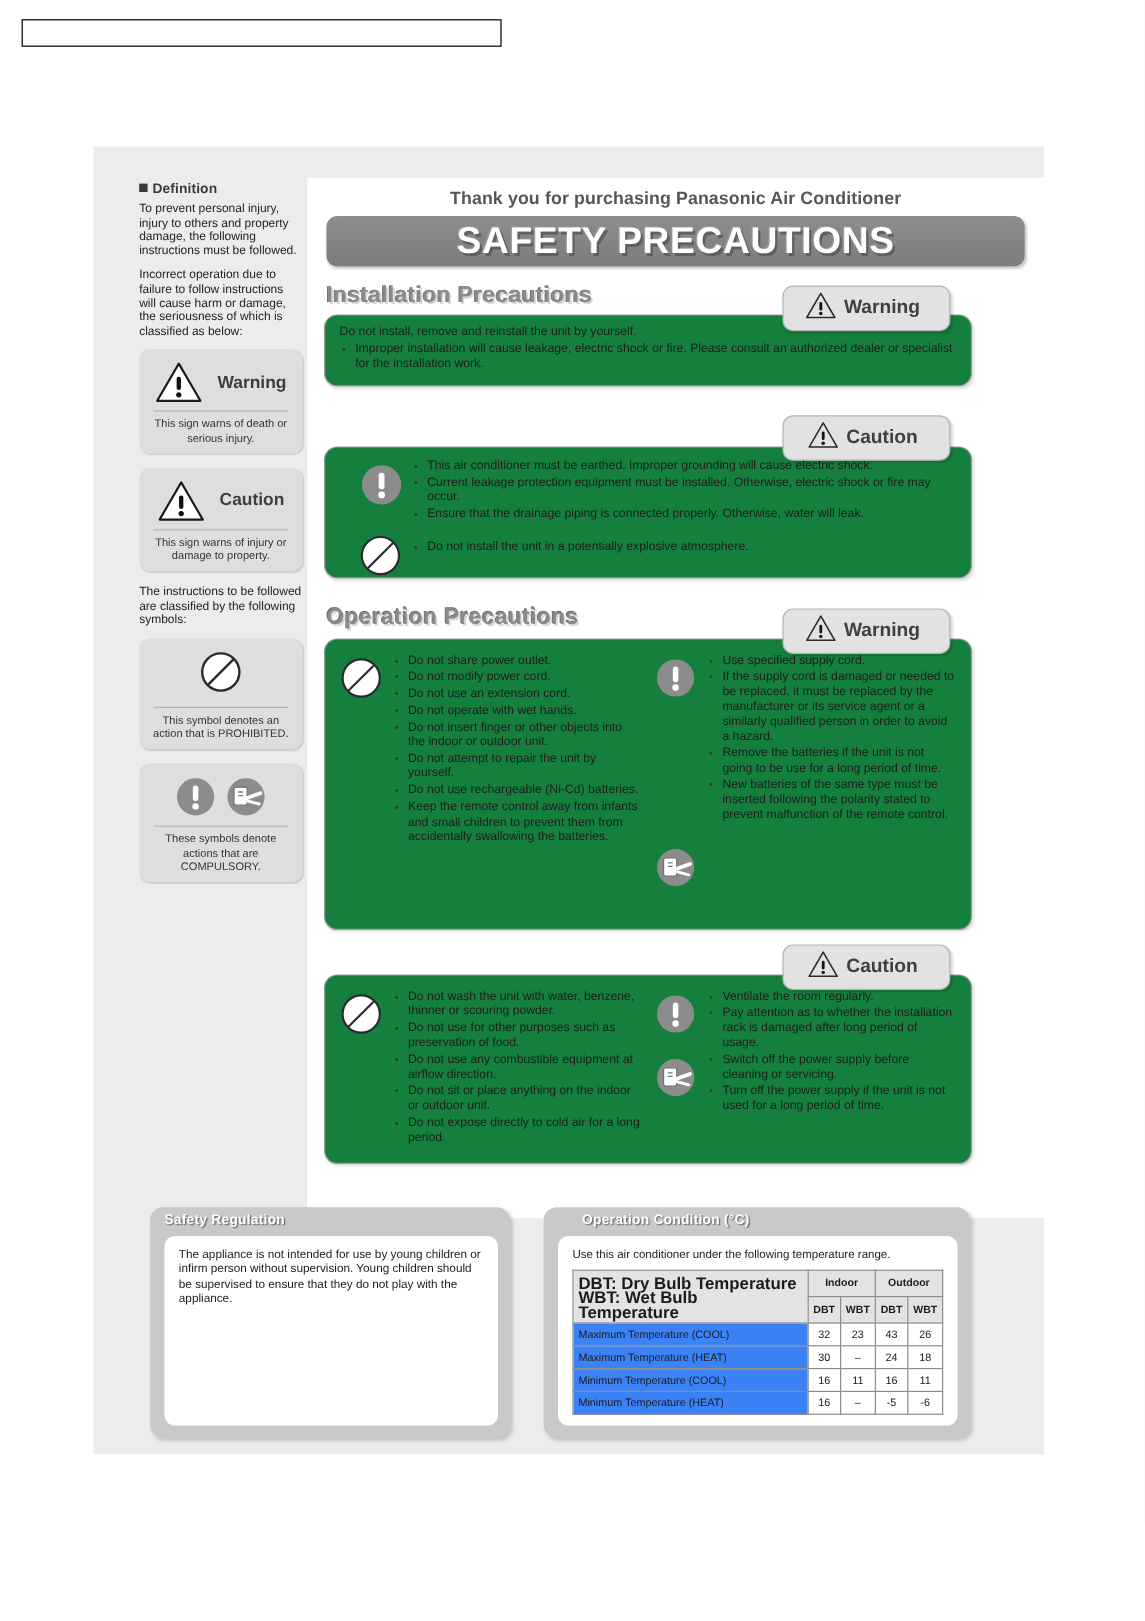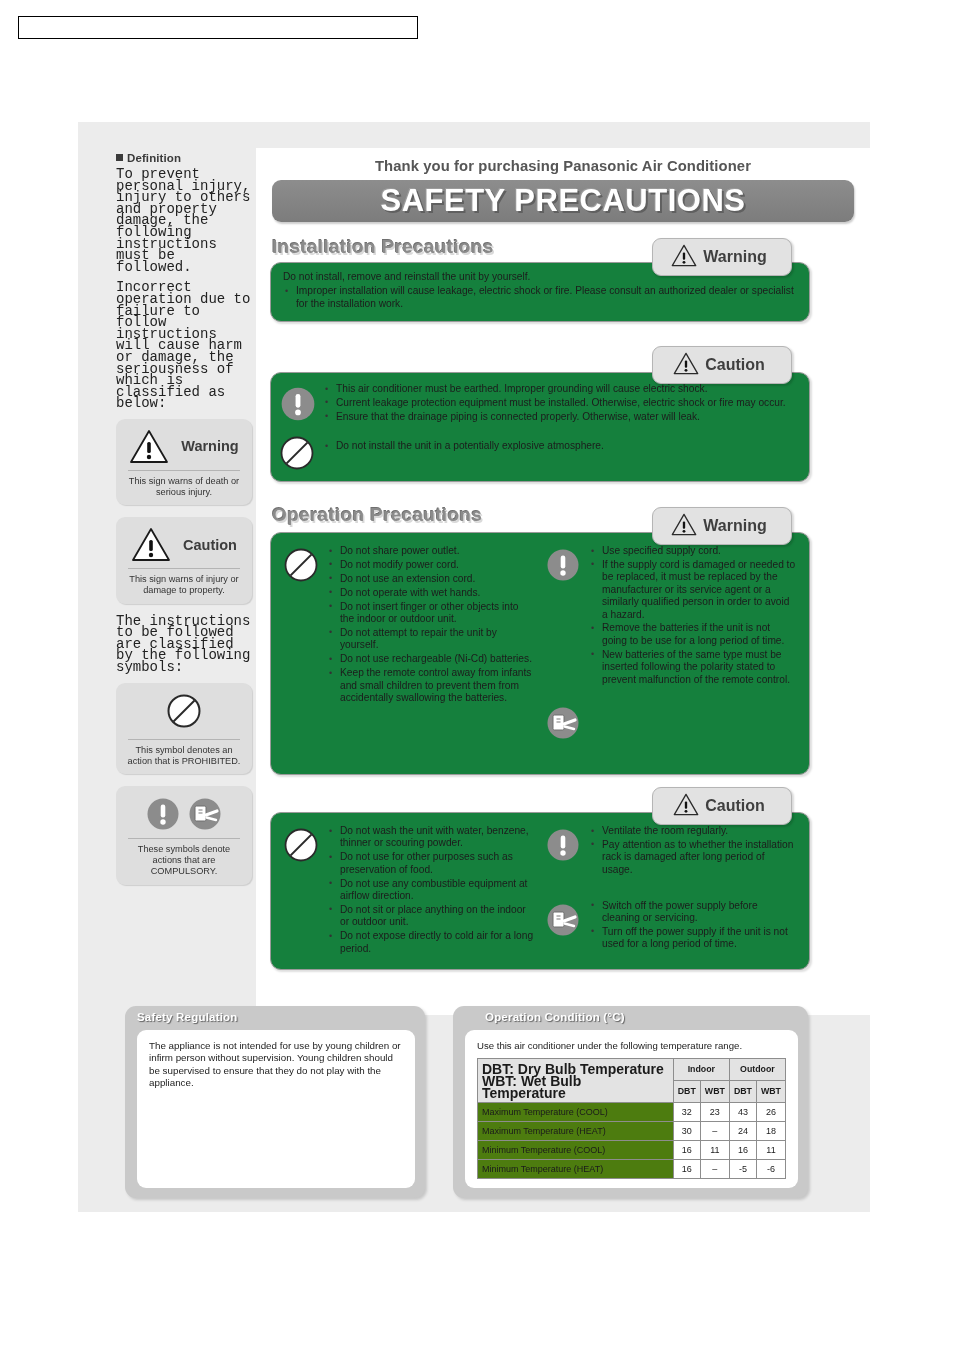--- a/index.html
+++ b/index.html
@@ -47,23 +47,22 @@
   }
   .side-h {
     font-size: 11.5px; font-weight: bold; color: #3a3a3a;
     margin: 0 0 5px 0; letter-spacing: .1px;
   }
   .side-h .sq {
     display: inline-block; width: 7px; height: 7px;
     background: #3a3a3a; margin-right: 4px; vertical-align: 1px;
   }
   .side-p {
-    font-size: 14px; line-height: 11.6px; color: #222;
+    font-size: 10px; line-height: 11.6px; color: #222;
     margin: 0 0 9px 0;
-    font-family: Liberation Mono, monospace;
   }
 
   .sym-box {
     background: #dedede;
     border-radius: 9px;
     padding: 7px 6px 7px 6px;
     margin-bottom: 12px;
     box-shadow: 1px 1px 1px rgba(0,0,0,.13);
   }
   .sym-top { text-align: center; padding: 3px 0 6px 0; }
@@ -201,21 +200,21 @@
     text-align: center;
     line-height: 11px;
   }
   table.opcond th.grp, table.opcond th.sub {
     background: #e3e3e3;
     font-weight: bold;
     font-size: 8.8px;
   }
   table.opcond td.rowlab, table.opcond th.deflab {
     text-align: left;
-    background: #4d7c0f;
+    background: #3b82f6;
   }
   table.opcond th.deflab {
     background: #e3e3e3;
     font-weight: bold;
     font-size: 14px;
     line-height: 12px;
   }
   .opnote { font-size: 9.6px; color:#1c1c1c; }
 </style>
 </head>
@@ -337,21 +336,21 @@
     <span>
       <svg width="26" height="23" viewBox="0 0 40 35">
         <polygon points="20,2 38,33 2,33" fill="#e2e2e2" stroke="#2a2a2a" stroke-width="2" stroke-linejoin="round"></polygon>
         <rect x="18.2" y="13" width="3.6" height="11" rx="1.6" fill="#111"></rect>
         <circle cx="20" cy="28" r="2.2" fill="#111"></circle>
       </svg>
     </span>
     <span class="blabel">Caution</span>
   </div>
 
-  <div class="cbox" style="left:192px; top:250px; width:540px; height:110px; padding:10px 8px;">
+  <div class="cbox" style="left:192px; top:250px; width:540px; height:110px; padding:10px 28px;">
     <div class="row-flex">
       <div class="icon-col">
         <svg width="38" height="38" viewBox="0 0 36 36">
           <circle cx="18" cy="18" r="15.5" fill="#8c8c8c"></circle>
           <rect x="15.7" y="8.5" width="4.6" height="13" rx="2.2" fill="#ffffff"></rect>
           <circle cx="18" cy="26" r="2.7" fill="#ffffff"></circle>
         </svg>
       </div>
       <ul class="plist" style="flex:1;">
         <li>This air conditioner must be earthed. Improper grounding will cause electric shock.</li>
@@ -480,21 +479,21 @@
               <circle cx="18" cy="18" r="15.5" fill="#8c8c8c"></circle>
               <rect x="15.7" y="8.5" width="4.6" height="13" rx="2.2" fill="#ffffff"></rect>
               <circle cx="18" cy="26" r="2.7" fill="#ffffff"></circle>
             </svg>
           </div>
           <ul class="plist" style="flex:1;">
             <li>Ventilate the room regularly.</li>
             <li>Pay attention as to whether the installation rack is damaged after long period of usage.</li>
           </ul>
         </div>
-        <div class="row-flex" style="margin-top:22px;">
+        <div class="row-flex" style="">
           <div class="icon-col">
             <svg width="36" height="36" viewBox="0 0 36 36">
               <circle cx="18" cy="18" r="15.5" fill="#8c8c8c"></circle>
               <rect x="8" y="10" width="11" height="15" rx="1.6" fill="#ffffff" stroke="#6f6f6f" stroke-width="1"></rect>
               <path d="M11.5 14 h4 M11.5 17 h4" stroke="#7a7a7a" stroke-width="1.1"></path>
               <path d="M19 19 L30 15" stroke="#ffffff" stroke-width="3.2" stroke-linecap="round"></path>
               <path d="M19.5 21.5 L29 24" stroke="#ffffff" stroke-width="2.4" stroke-linecap="round"></path>
             </svg>
           </div>
           <ul class="plist" style="flex:1;">

